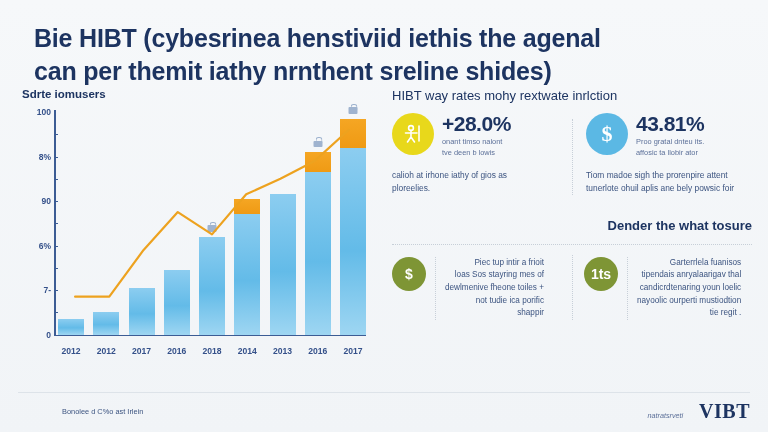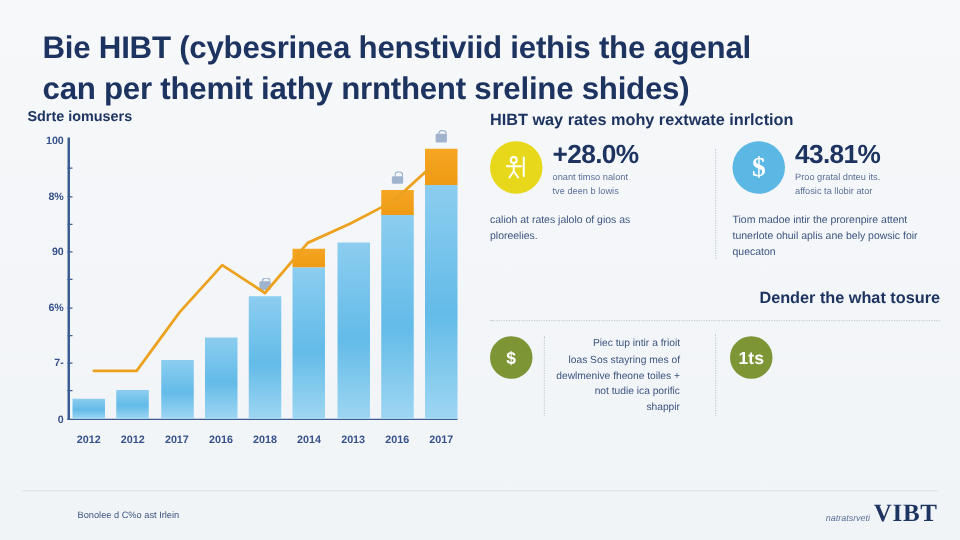--- a/index.html
+++ b/index.html
@@ -35,21 +35,21 @@
   .bar-base{width:100%;background:linear-gradient(180deg,#8ccdf0 0%,#63bbe8 55%,#9ed6f2 100%);}
   .lock{position:absolute;left:50%;transform:translateX(-50%);width:9px;height:10px;}
   .lock .body{position:absolute;bottom:0;left:0;width:9px;height:6.5px;background:#9fb3cf;border-radius:1px;}
   .lock .shackle{position:absolute;top:0;left:2px;width:5px;height:5px;border:1.6px solid #9fb3cf;border-bottom:none;border-radius:3px 3px 0 0;}
   .xlabels{position:absolute;left:40px;right:4px;bottom:2px;display:flex;justify-content:space-between;}
   .xlabel{width:26px;text-align:center;font-size:8.6px;font-weight:bold;color:#35518a;}
   .trend{position:absolute;left:0;top:0;width:352px;height:248px;pointer-events:none;}
 
   
   .right{position:absolute;left:392px;top:88px;width:360px;}
-  .sec-title{font-size:13px;font-weight:bold;color:#1d3461;margin:0 0 10px 0;}
+  .sec-title{font-size:13px;font-weight:normal;color:#1d3461;margin:0 0 10px 0;}
   .stats{display:flex;gap:0;}
   .stat{width:50%;padding-right:12px;box-sizing:border-box;position:relative;}
   .stat+.stat{padding-left:14px;}
   .stat-div{position:absolute;left:0;top:6px;bottom:0;border-left:1.5px dotted #c7cfd8;}
   .stat-head{display:flex;align-items:flex-start;gap:8px;}
   .circ{width:42px;height:42px;border-radius:50%;flex:0 0 42px;display:flex;align-items:center;justify-content:center;}
   .circ.yellow{background:#e8d81b;}
   .circ.blue{background:#5bb8e4;}
   .circ svg{display:block;}
   .stat-val{font-size:21px;font-weight:bold;color:#1d3461;line-height:1;letter-spacing:-0.5px;}
@@ -64,21 +64,21 @@
   .litem+.litem{padding-left:12px;}
   .litem-div{position:absolute;left:0;top:-2px;bottom:0;border-left:1.5px dotted #c7cfd8;}
   .circ-sm{width:34px;height:34px;border-radius:50%;flex:0 0 34px;background:#7e9535;display:flex;align-items:center;justify-content:center;color:#fff;font-weight:bold;font-size:14px;}
   .litem-txtwrap{border-left:1.5px dotted #c7cfd8;padding-left:9px;}
   .litem-txt{font-size:8.2px;color:#3c5480;line-height:1.55;}
 
   
   .footdiv{position:absolute;left:18px;right:18px;top:392px;border-top:1px solid #dde3e9;}
   .footer{position:absolute;left:18px;right:18px;top:400px;display:flex;align-items:center;justify-content:space-between;}
   .src{font-size:7.4px;color:#3c5480;padding-left:44px;}
-  .brand{display:flex;align-items:baseline;gap:3px;justify-content:space-between;}
+  .brand{display:flex;align-items:baseline;gap:16px;justify-content:space-between;}
   .brand-sm{font-size:7.2px;font-style:italic;color:#5c7099;}
   .brand-lg{font-family:"Liberation Serif", serif;font-size:20px;font-weight:bold;color:#1d3461;letter-spacing:0.5px;}
 </style>
 </head>
 <body>
 
 <div class="page">
 
   <div class="header">
     <h1>
@@ -193,21 +193,21 @@
           </div>
           <div>
             <div class="stat-val">+28.0%</div>
             <div class="stat-sub">
               <div>onant timso nalont</div>
               <div>tve deen b lowis</div>
             </div>
           </div>
         </div>
         <div class="stat-body">
-          <div>calioh at rates jalolo of gios as</div>
+          <div>calioh at irhone iathy of gios as</div>
           <div>ploreelies.</div>
         </div>
       </div>
 
       <div class="stat">
         <div class="stat-div"></div>
         <div class="stat-head">
           <div class="circ blue">
             <svg width="26" height="26" viewBox="0 0 26 26">
               <text x="13" y="20" text-anchor="middle" font-family="Liberation Serif, serif" font-size="22" font-weight="bold" fill="#ffffff">$</text>
@@ -215,23 +215,22 @@
           </div>
           <div>
             <div class="stat-val">43.81%</div>
             <div class="stat-sub">
               <div>Proo gratal dnteu its.</div>
               <div>affosic ta llobir ator</div>
             </div>
           </div>
         </div>
         <div class="stat-body">
-          <div>Tiom madoe intir the prorenpire attent</div>
+          <div>Tiom madoe sigh the prorenpire attent</div>
           <div>tunerlote ohuil aplis ane bely powsic foir</div>
-          <div>quecaton</div>
         </div>
       </div>
 
     </div>
 
     <div class="lower">
       <h3>
         <span class="ln">Dender the what tosure</span>
       </h3>
 
@@ -246,20 +245,29 @@
               <div>dewlmenive fheone toiles +</div>
               <div>not tudie ica porific</div>
               <div>shappir</div>
             </div>
           </div>
         </div>
 
         <div class="litem">
           <div class="litem-div"></div>
           <div class="circ-sm">1ts</div>
+          <div class="litem-txtwrap">
+            <div class="litem-txt">
+              <div>Garterrlela fuanisos</div>
+              <div>tipendais anryalaarigav thal</div>
+              <div>candicrdtenaring youn loelic</div>
+              <div>nayoolic ourperti mustiodtion</div>
+              <div>tie regit .</div>
+            </div>
+          </div>
         </div>
 
       </div>
     </div>
   </div>
 
   <div class="footdiv"></div>
   <div class="footer">
     <div class="src">Bonolee d C%o ast Irlein</div>
     <div class="brand">

